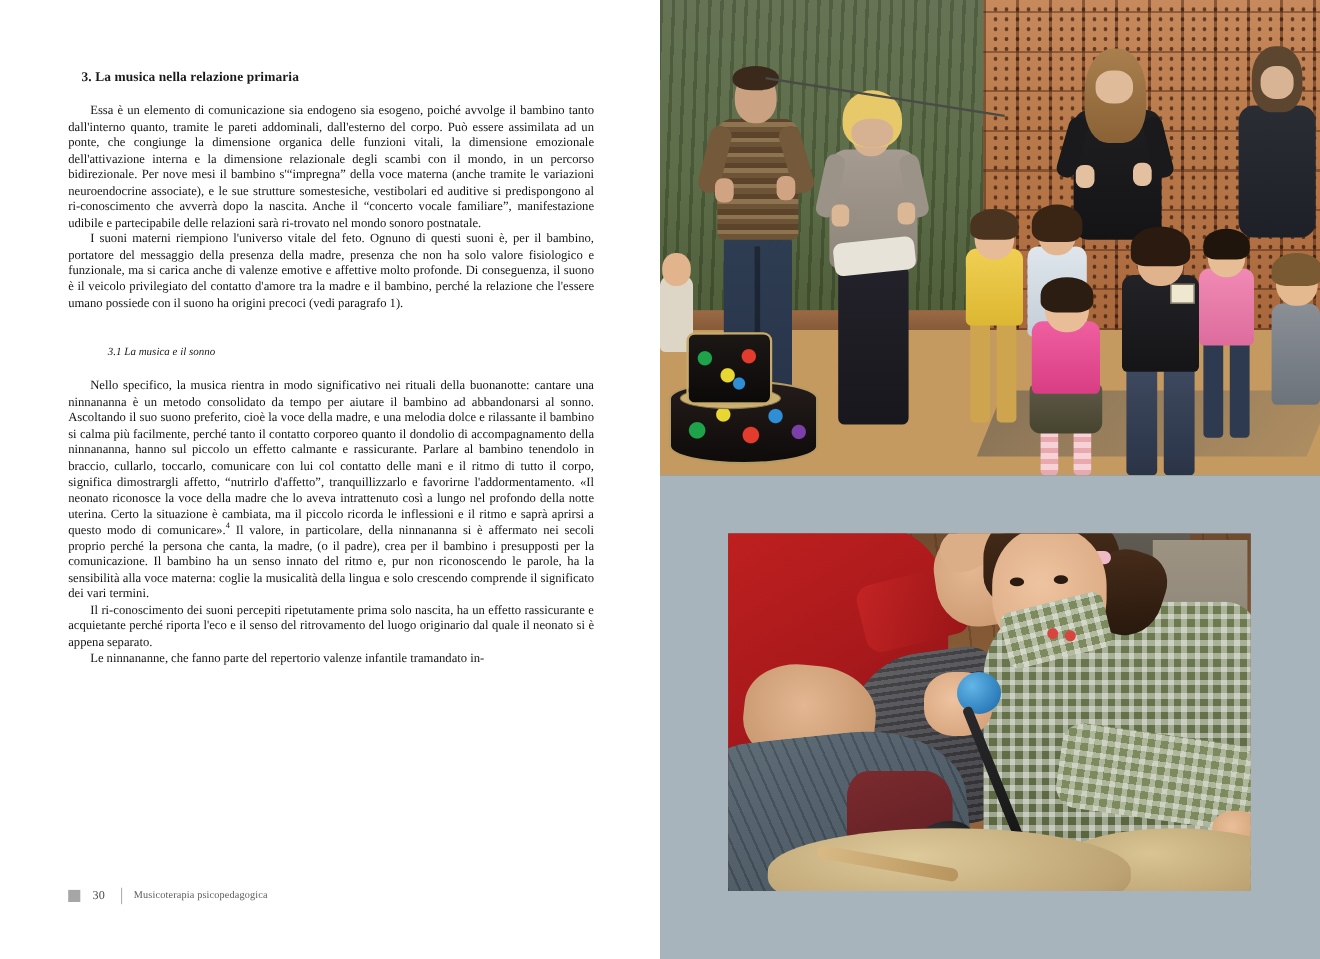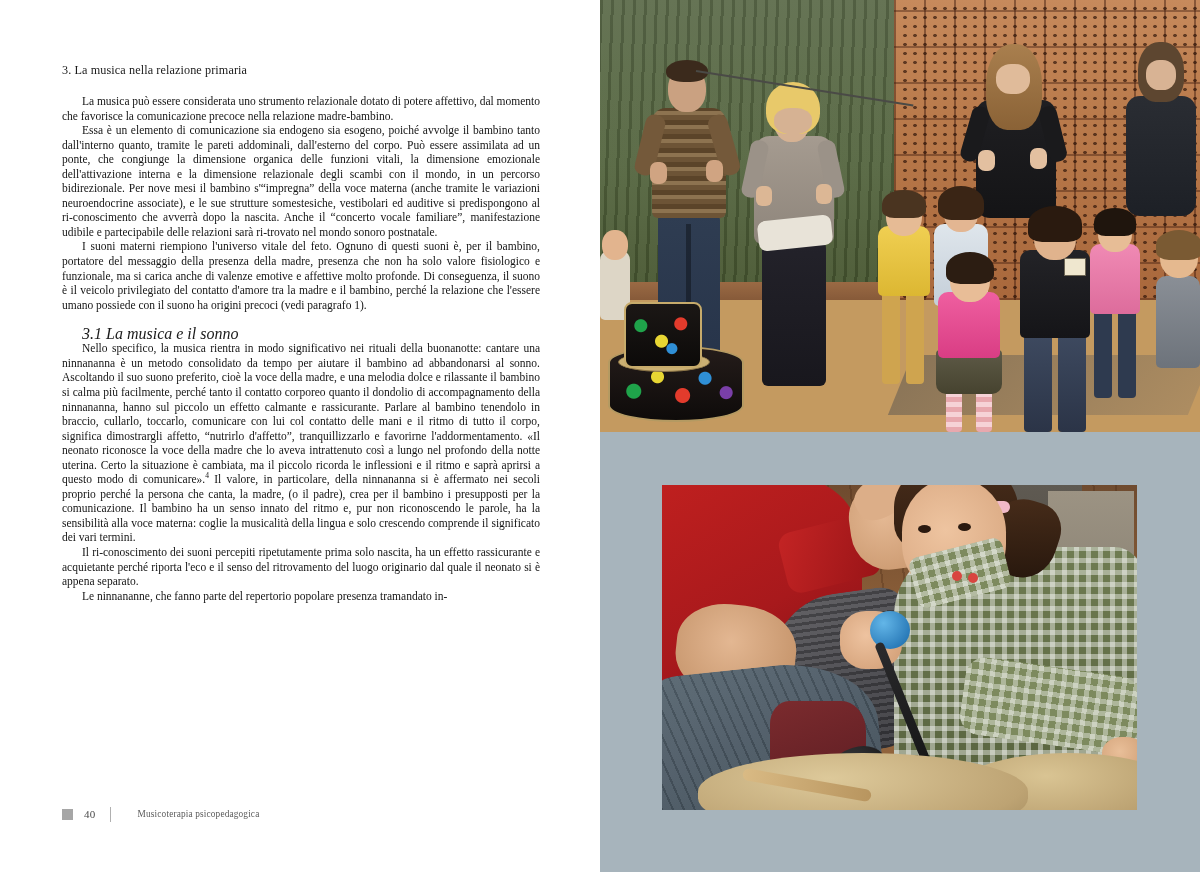--- a/index.html
+++ b/index.html
@@ -17,31 +17,31 @@
     background: #ffffff;
   }
   #text-column {
     position: absolute;
     left: 62px; top: 63px;
     width: 478px;
   }
   .section-heading {
     font-family: "Liberation Serif", serif;
     font-size: 12.2px;
-    font-weight: 400;
+    font-weight: 700;
     color: #1a1a1a;
     letter-spacing: .1px;
-    margin: 0 0 16px 0;
+    margin: 0 0 16px 12px;
   }
   .sub-heading {
     font-family: "Liberation Serif", serif;
-    font-size: 16px;
+    font-size: 10px;
     font-style: italic;
     color: #1a1a1a;
-    margin: 0;
+    margin: 16px;
     text-indent: 20px;
     line-height: 14.6px;
   }
   p.body {
     font-family: "Liberation Serif", serif;
     font-size: 11.5px;
     line-height: 14.55px;
     color: #141414;
     margin: 0;
     text-align: justify;
@@ -80,21 +80,20 @@
   #footer-rule {
     width: 1px; height: 15px;
     background: #b0b0b0;
     margin: 0 11px 0 14px;
   }
   #footer-book-title {
     font-family: "Liberation Serif", serif;
     font-size: 9.3px;
     color: #5a5a5a;
     letter-spacing: .15px;
-    margin-left: 16px;
   }
 
   
   #right-panel {
     position: absolute;
     left: 600px; top: 0;
     width: 600px; height: 872px;
     background: #a7b4bc;
   }
 
@@ -498,41 +497,40 @@
 </style>
 </head>
 <body>
 
 <div id="left-page">
 
   <div id="text-column">
 
     <h2 class="section-heading">3. La musica nella relazione primaria</h2>
 
-    <p class="body">La musica può essere considerata uno strumento relazionale dotato di potere affettivo, dal momento che favorisce la comunicazione precoce nella relazione madre-bambino.</p>
 
     <p class="body">Essa è un elemento di comunicazione sia endogeno sia esogeno, poiché avvolge il bambino tanto dall'interno quanto, tramite le pareti addominali, dall'esterno del corpo. Può essere assimilata ad un ponte, che congiunge la dimensione organica delle funzioni vitali, la dimensione emozionale dell'attivazione interna e la dimensione relazionale degli scambi con il mondo, in un percorso bidirezionale. Per nove mesi il bambino s'“impregna” della voce materna (anche tramite le variazioni neuroendocrine associate), e le sue strutture somestesiche, vestibolari ed auditive si predispongono al ri-conoscimento che avverrà dopo la nascita. Anche il “concerto vocale familiare”, manifestazione udibile e partecipabile delle relazioni sarà ri-trovato nel mondo sonoro postnatale.</p>
 
     <p class="body">I suoni materni riempiono l'universo vitale del feto. Ognuno di questi suoni è, per il bambino, portatore del messaggio della presenza della madre, presenza che non ha solo valore fisiologico e funzionale, ma si carica anche di valenze emotive e affettive molto profonde. Di conseguenza, il suono è il veicolo privilegiato del contatto d'amore tra la madre e il bambino, perché la relazione che l'essere umano possiede con il suono ha origini precoci (vedi paragrafo 1).</p>
 
     <div class="spacer-para"></div>
 
     <p class="sub-heading">3.1 La musica e il sonno</p>
 
 
     <p class="body"><span>Nello specifico, la musica rientra in modo significativo nei rituali della buonanotte: cantare una ninnananna è un metodo consolidato da tempo per aiutare il bambino ad abbandonarsi al sonno. Ascoltando il suo suono preferito, cioè la voce della madre, e una melodia dolce e rilassante il bambino si calma più facilmente, perché tanto il contatto corporeo quanto il dondolio di accompagnamento della ninnananna, hanno sul piccolo un effetto calmante e rassicurante. Parlare al bambino tenendolo in braccio, cullarlo, toccarlo, comunicare con lui col contatto delle mani e il ritmo di tutto il corpo, significa dimostrargli affetto, “nutrirlo d'affetto”, tranquillizzarlo e favorirne l'addormentamento. «Il neonato riconosce la voce della madre che lo aveva intrattenuto così a lungo nel profondo della notte uterina. Certo la situazione è cambiata, ma il piccolo ricorda le inflessioni e il ritmo e saprà aprirsi a questo modo di comunicare».</span><sup class="fn">4</sup><span> Il valore, in particolare, della ninnananna si è affermato nei secoli proprio perché la persona che canta, la madre, (o il padre), crea per il bambino i presupposti per la comunicazione. Il bambino ha un senso innato del ritmo e, pur non riconoscendo le parole, ha la sensibilità alla voce materna: coglie la musicalità della lingua e solo crescendo comprende il significato dei vari termini.</span></p>
 
     <p class="body">Il ri-conoscimento dei suoni percepiti ripetutamente prima solo nascita, ha un effetto rassicurante e acquietante perché riporta l'eco e il senso del ritrovamento del luogo originario dal quale il neonato si è appena separato.</p>
 
-    <p class="body">Le ninnananne, che fanno parte del repertorio popolare presenza tramandato in-</p>
+    <p class="body">Le ninnananne, che fanno parte del repertorio valenze infantile tramandato in-</p>
   </div>
 
   <div id="page-footer">
     <span id="footer-marker"></span>
-    <span id="footer-page-number">40</span>
+    <span id="footer-page-number">30</span>
     <span id="footer-rule"></span>
     <span id="footer-book-title">Musicoterapia psicopedagogica</span>
   </div>
 </div>
 
 <div id="right-panel">
 
   <div id="photo-top">
     <div class="ph" id="curtain"></div>
     <div class="ph" id="wall-brick"></div>

